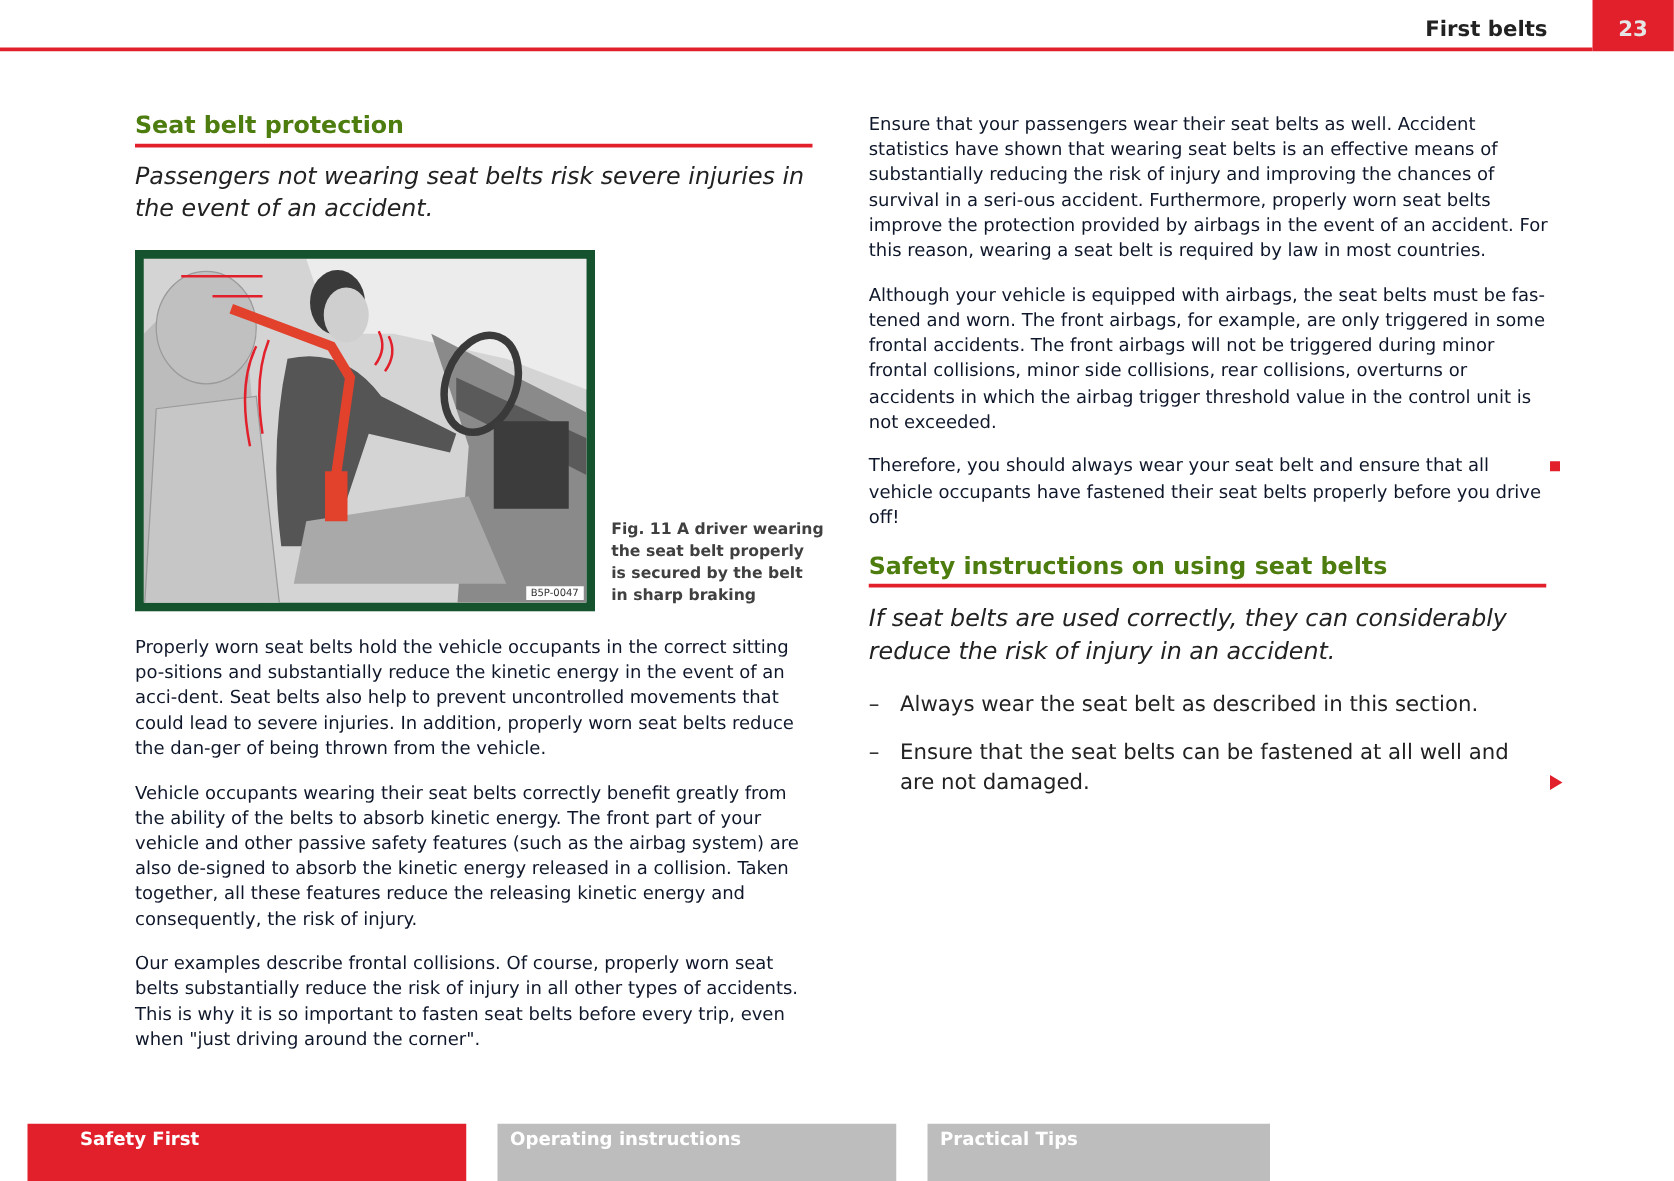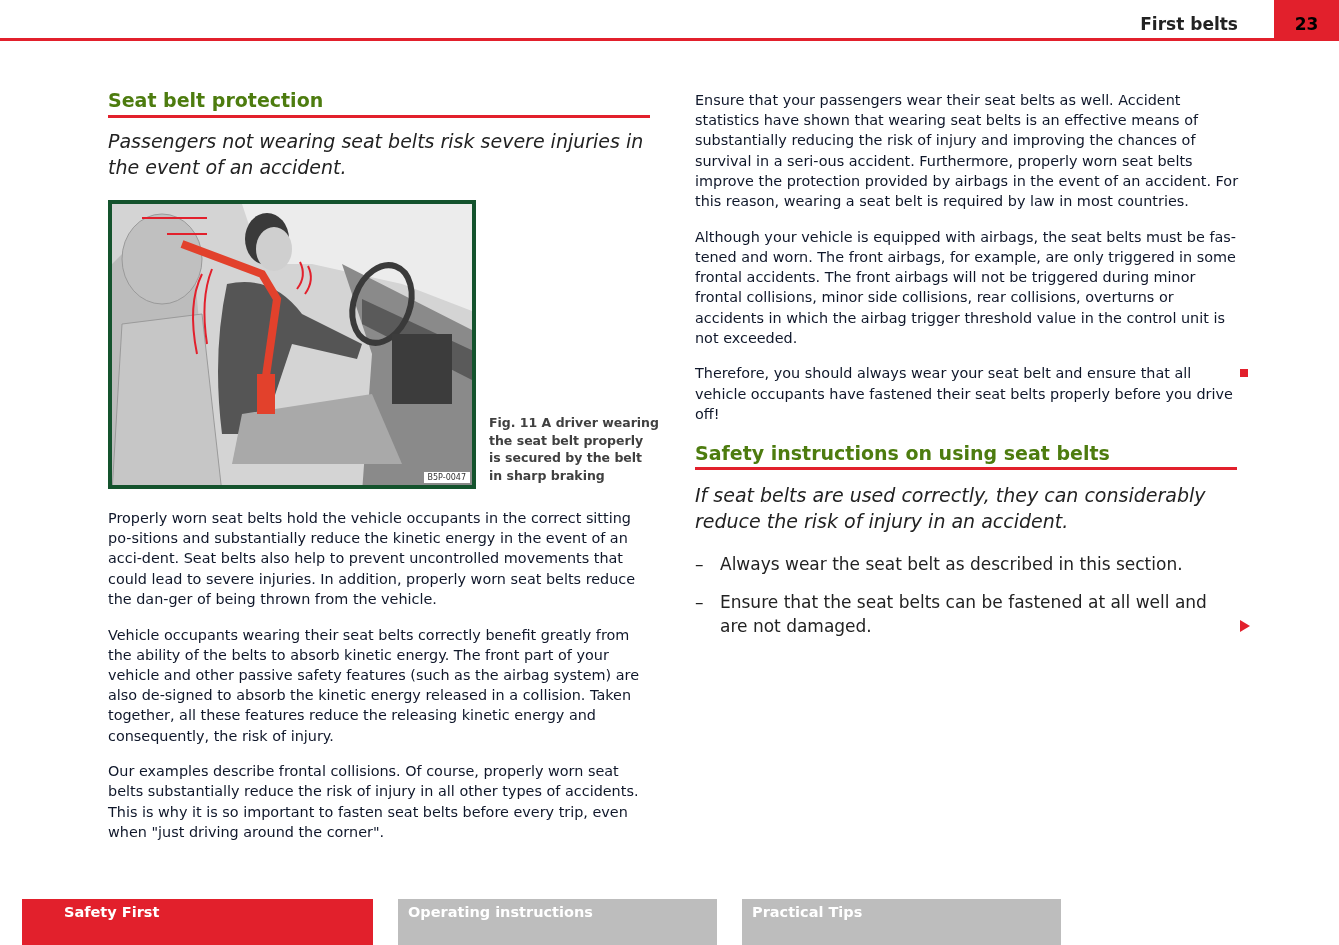--- a/index.html
+++ b/index.html
@@ -1,26 +1,26 @@
 <!DOCTYPE html>
 <html><head>
 <meta charset="utf-8">
 <style>
   html, body { margin:0; padding:0; }
   body { width:1339px; height:945px; background:#fff; position:relative; overflow:hidden;
          font-family:"DejaVu Sans", sans-serif; color:#222; }
   .hdr-line { position:absolute; left:0; top:38px; width:1274px; height:3px; background:#e2202c; }
   .hdr-title { position:absolute; left:1120px; top:14px; width:118px; text-align:right; font-size:17px; font-weight:bold; color:#222; }
-  .hdr-page { position:absolute; left:1274px; top:0; width:65px; height:41px; background:#e2202c; color:#000000; font-weight:bold; font-size:17px; text-align:center; line-height:48px; }
+  .hdr-page { position:absolute; left:1274px; top:0; width:65px; height:41px; background:#e2202c; color:#e5e5e5; font-weight:bold; font-size:17px; text-align:center; line-height:48px; }
   .sec-title { position:absolute; font-size:19px; font-weight:bold; color:#4d7c0f; }
   .sec-rule { position:absolute; height:3px; background:#e2202c; }
   .lead { position:absolute; font-style:italic; font-size:19px; line-height:26px; color:#222; }
   .body { position:absolute; font-size:14.4px; line-height:20.2px; color:#0f172a; }
   .body p { margin:0 0 15.5px 0; }
-  .fig { position:absolute; left:108px; top:200px; width:368px; height:289px; background:#d8d8d8; border:4px solid #14532d; box-sizing:border-box; overflow:hidden; }
+  .fig { position:absolute; left:108px; top:200px; width:368px; height:289px; background:#d8d8d8; border:7px solid #14532d; box-sizing:border-box; overflow:hidden; }
   .fig svg { position:absolute; left:0; top:0; }
   .fig-code { position:absolute; right:2px; bottom:2px; background:#fff; font-size:8px; padding:1px 4px; color:#333; }
   .caption { position:absolute; left:489px; top:414px; width:170px; font-size:12.5px; line-height:17.5px; font-weight:bold; color:#404040; }
   .end-square { position:absolute; width:8px; height:8px; background:#e2202c; }
   .cont-arrow { position:absolute; width:0; height:0; border-top:6px solid transparent; border-bottom:6px solid transparent; border-left:10px solid #e2202c; }
   .bullets { position:absolute; left:695px; top:552px; width:540px; font-size:17px; line-height:24px; color:#222; }
   .bullet { display:flex; margin-bottom:14px; }
   .dash { width:25px; flex:none; }
   .footer { position:absolute; left:0; top:899px; width:1339px; height:46px; display:flex; }
   .ftab { height:46px; box-sizing:border-box; padding:5px 0 0 42px; font-size:14.5px; font-weight:bold; color:#fff; margin-right:3px;margin-left:22px; }
@@ -91,14 +91,14 @@
   <div class="bullet">
     <span class="dash">–</span>
     <span>Ensure that the seat belts can be fastened at all well and are not damaged.</span>
   </div>
 </div>
 <div class="cont-arrow" style="left:1240px;top:620px;"></div>
 
 <div class="footer">
   <div class="ftab active" style="width:351px;">Safety First</div>
   <div class="ftab inactive" style="width:319px;">Operating instructions</div>
-  <div class="ftab inactive" style="width:319px;">Practical Tips</div>
+  <div class="ftab inactive" style="width:274px;">Practical Tips</div>
 </div>
 
 </body></html>

